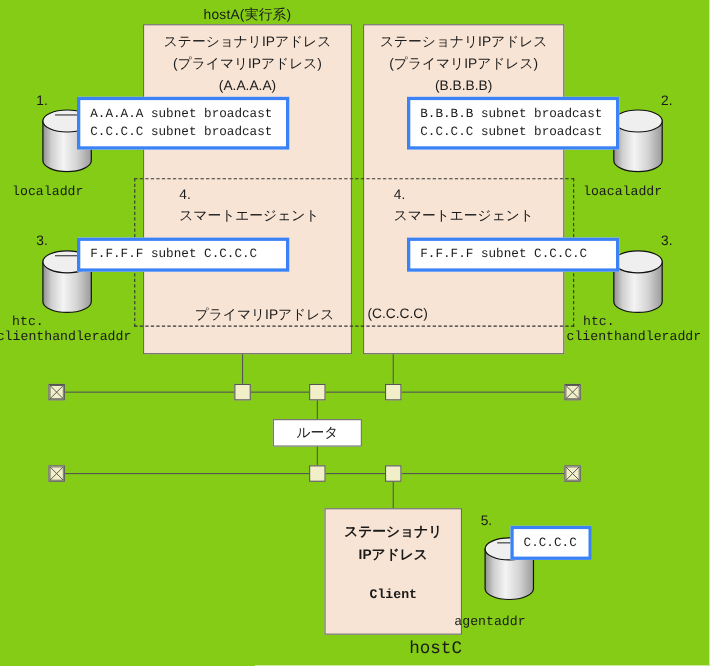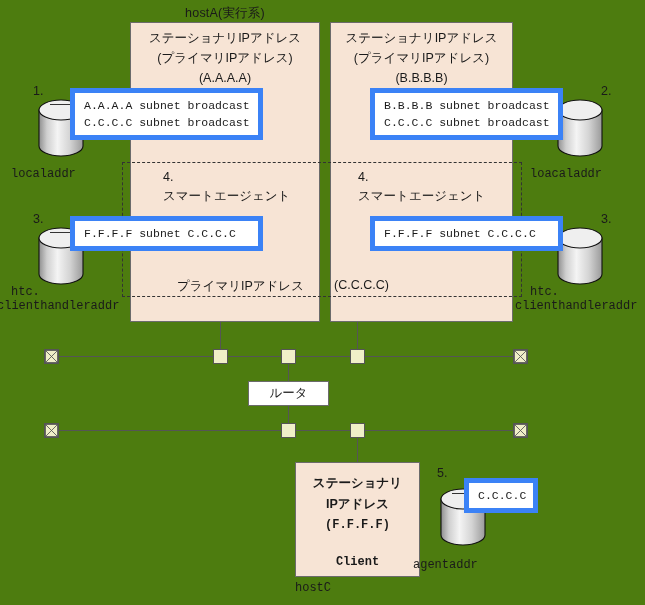--- a/index.html
+++ b/index.html
@@ -4,21 +4,21 @@
 <style>
   html, body {
     margin: 0;
     padding: 0;
     background: #ffffff;
   }
   #stage {
     position: relative;
     width: 645px;
     height: 605px;
-    background: #4d7c0f;
+    background: #84cc16;
     font-family: "Liberation Sans", "DejaVu Sans", sans-serif;
     color: #1a1a1a;
     overflow: hidden;
   }
   .abs { position: absolute; }
 
   
   .host-box {
     background: #f7e4d5;
     border: 1px solid #6b6b6b;
@@ -52,21 +52,21 @@
   
   .dashed-region {
     border: 1px dashed #333333;
     box-sizing: border-box;
     background: transparent;
   }
 
   
   .callout {
     background: #ffffff;
-    border: 5px solid #3b82f6;
+    border: 3px solid #3b82f6;
     box-sizing: border-box;
     font-family: "Liberation Mono", "DejaVu Sans Mono", monospace;
     font-size: 11.5px;
     line-height: 17px;
     padding: 4px 9px;
     white-space: nowrap;
     color: #1a1a1a;
   }
 
   
@@ -124,23 +124,23 @@
     box-sizing: border-box;
     text-align: center;
     font-size: 12.5px;
     line-height: 21px;
   }
   .client-mono {
     font-family: "Liberation Mono", "DejaVu Sans Mono", monospace;
     font-size: 12px;
   }
   .hostc-cap {
-    font-size: 12px;
+    font-size: 16px;
     font-family: "Liberation Mono", "DejaVu Sans Mono", monospace;
-    text-align: left;
+    text-align: right;
     white-space: nowrap;
   }
   .mono { font-family: Liberation Sans, sans-serif; }
   .leader { background: #333333; height: 1px; }
 </style>
 </head>
 <body>
 
 <div id="stage">
 
@@ -271,21 +271,20 @@
   </svg>
 
   <div class="abs node-sq" style="left:281px; top:423px;"></div>
   <div class="abs node-sq" style="left:350px; top:423px;"></div>
 
   <div class="abs vline" style="left:357px; top:438px; height:24px;"></div>
 
   <div class="abs client-box" style="left:295px; top:462px; width:125px; height:115px; padding-top:10px;font-weight:bold;">
     <div>ステーショナリ</div>
     <div>IPアドレス</div>
-    <div class="client-mono">(F.F.F.F)</div>
     <div class="client-mono" style="margin-top:16px;">Client</div>
   </div>
   <div class="abs hostc-cap" style="left:295px; top:581px; width:125px;">hostC</div>
 
   <div class="abs cyl-num" style="left:437px; top:466px;">5.</div>
   <svg class="abs cyl" style="left:440px; top:488px;" viewBox="0 0 46 58">
     <path d="M1,11 L1,47 A22,10 0 0 0 45,47 L45,11 Z" fill="url(#cg1)" stroke="#111" stroke-width="1.1"></path>
     <ellipse cx="23" cy="11" rx="22" ry="10" fill="#efefef" stroke="#111" stroke-width="1.1"></ellipse>
   </svg>
   <div class="abs db-label" style="left:413px; top:558px; width:100px;">agentaddr</div>

